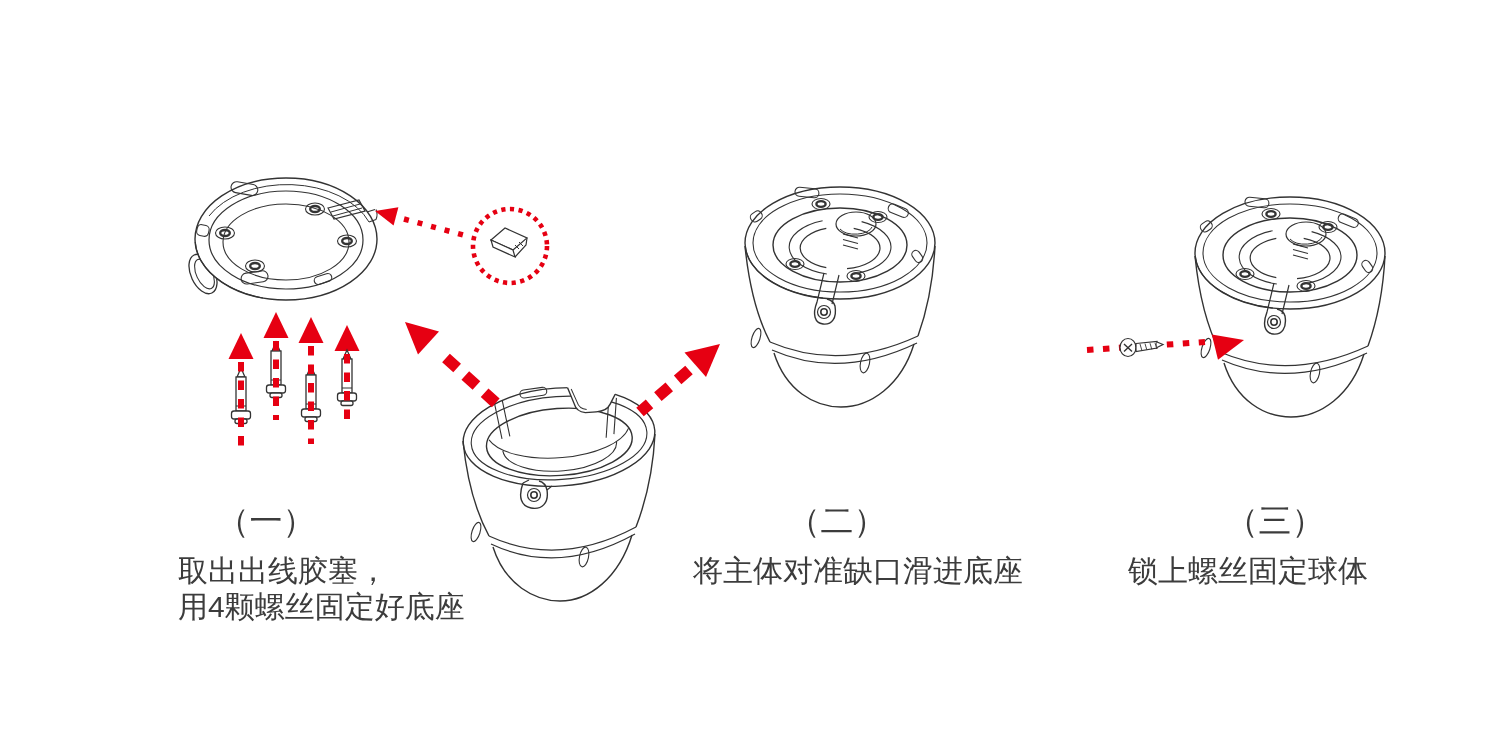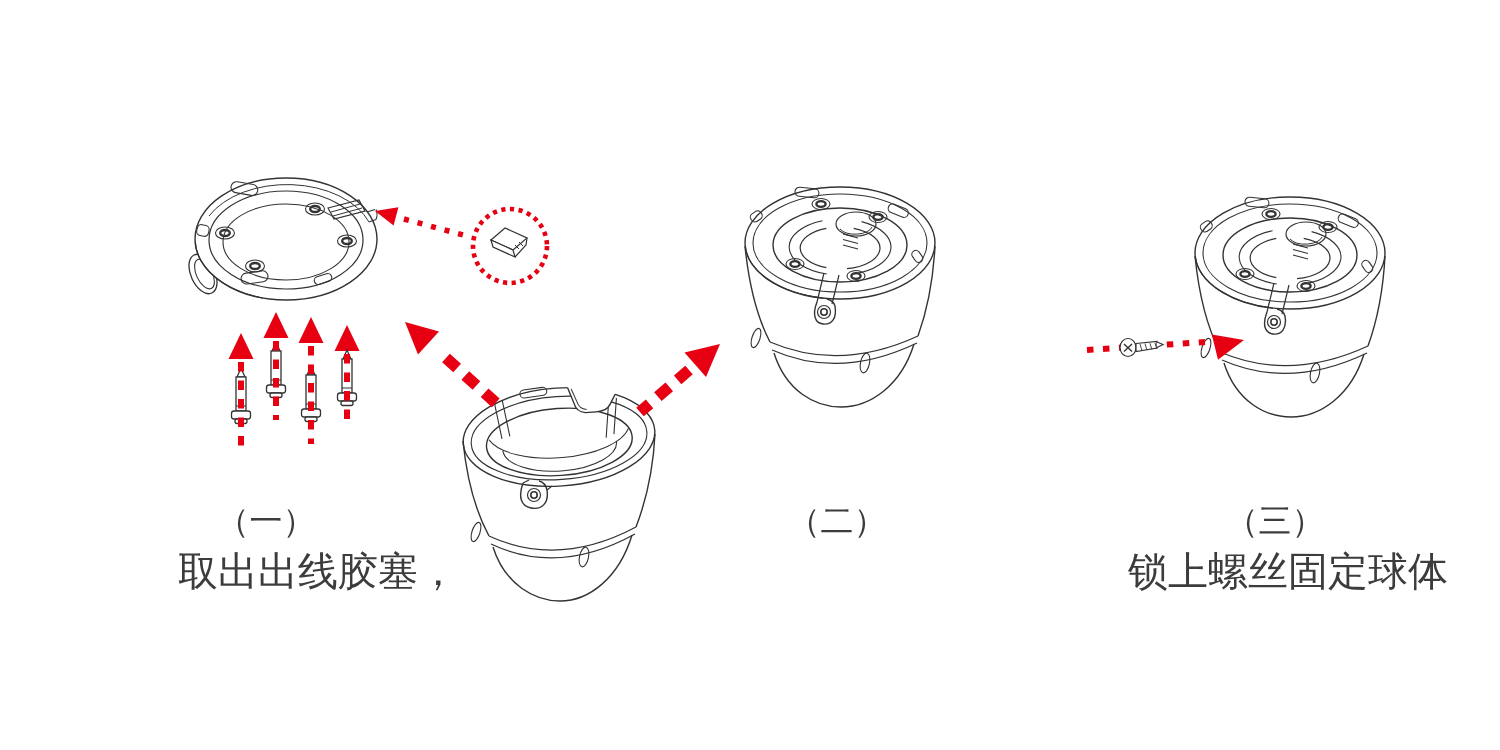--- a/index.html
+++ b/index.html
@@ -1,20 +1,20 @@
 <!DOCTYPE html>
 <html><head>
 <meta charset="utf-8">
 <style>
   html,body{margin:0;padding:0;background:#fff;}
   .page{position:relative;width:1500px;height:750px;background:#fff;overflow:hidden;
         font-family:"Liberation Sans",sans-serif;color:#3c3c3c;}
   .art{position:absolute;left:0;top:0;}
   .step-num{position:absolute;font-size:33px;line-height:1.1;white-space:nowrap;text-align:center;width:160px;font-weight:300;}
-  .cap{position:absolute;font-size:40px;line-height:36px;white-space:nowrap;font-weight:300;}
+  .cap{position:absolute;font-size:30px;line-height:36px;white-space:nowrap;font-weight:300;}
 </style>
 </head>
 <body>
 
 <div class="page">
   <svg class="art" width="1500" height="750" viewBox="0 0 1500 750">
     <defs>
       <clipPath id="notchclip" clip-rule="evenodd">
         <path clip-rule="evenodd" fill-rule="evenodd" d="M-50,-60 H260 V280 H-50 Z
           M112,3.4 L117.5,20 C118.5,25 122,28.5 128,29.5 L139,29.5 C146,29.5 151,27 153.5,22.5 L159,13.3 L164,-14 L108,-12 Z"></path>
@@ -186,18 +186,20 @@
       <ellipse cx="18" cy="15.5" rx="8" ry="9"></ellipse>
       <path d="M14,12 l8,7.5 M22,12 l-8,7.5" stroke-width="1.4" fill="none"></path>
       <path d="M26,11.5 L47,9.5 L47,16 L26,19.5 Z"></path>
       <path d="M47,10 L53,12.5 L47,15.5"></path>
       <path d="M30,12 l1.8,6.2 m3.2,-6.6 l1.8,6.2 m3.2,-6.6 l1.8,6.2 m3.2,-6.6 l1.8,6.2" stroke-width="0.9" fill="none"></path>
     </g>
   </svg>
 
   <div class="step-num" style="left:186px;top:503px">（一）</div>
   <div class="cap" style="left:178px;top:553px">取出出线胶塞，</div>
+  <div class="cap" style="left:178px;top:589px">用4颗螺丝固定好底座</div>
 
   <div class="step-num" style="left:757px;top:503px">（二）</div>
+  <div class="cap" style="left:693px;top:553px">将主体对准缺口滑进底座</div>
 
   <div class="step-num" style="left:1195px;top:503px">（三）</div>
   <div class="cap" style="left:1128px;top:553px">锁上螺丝固定球体</div>
 </div>
 
 </body></html>

